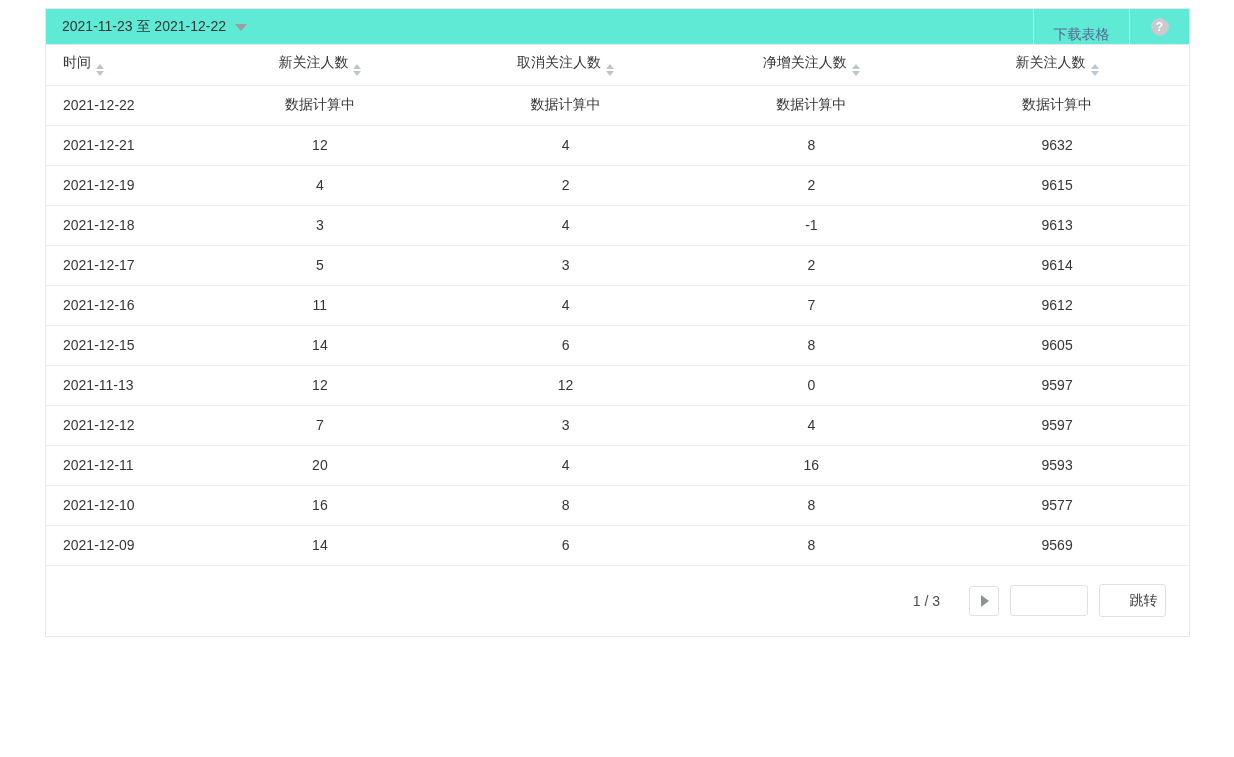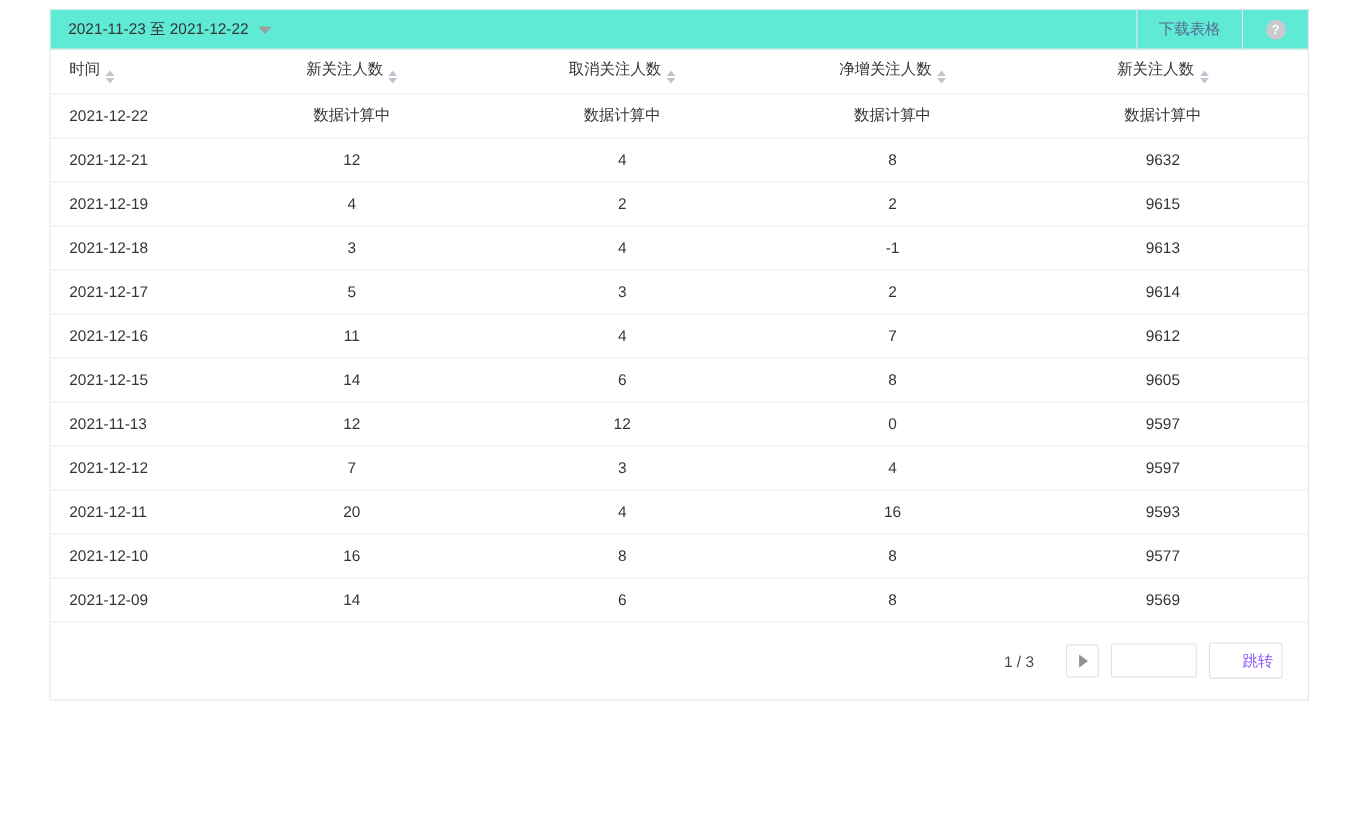--- a/index.html
+++ b/index.html
@@ -19,21 +19,21 @@
     border-bottom:1px solid #e7e7eb;
   }
   .date-select { display:flex; align-items:center; gap:9px; padding:0 16px; cursor:pointer; }
   .caret-down {
     width:0; height:0; border-left:6px solid transparent;
     border-right:6px solid transparent; border-top:7px solid #9b9da1; margin-top:2px;
   }
   .topbar-spacer { flex:1; }
   .download {
     width:97px; border-left:1px solid #e7e7eb; border-right:1px solid #e7e7eb;
-    display:flex; align-items:center; justify-content:center;
+    display:flex; align-items:flex-end; justify-content:center;
     color:#576b95; cursor:pointer;
   }
   .help { width:59px; display:flex; align-items:center; justify-content:center; cursor:pointer; }
   .help-circle {
     width:18px; height:18px; border-radius:50%; background:#c9cacd; color:#fff;
     font-size:12px; font-weight:bold; display:flex; align-items:center; justify-content:center;
   }
   
   table { width:100%; border-collapse:collapse; table-layout:fixed; }
   col.c-time { width:14%; }
@@ -65,21 +65,21 @@
   .next-icon {
     width:0; height:0; border-top:6px solid transparent;
     border-bottom:6px solid transparent; border-left:8px solid #8f9296; margin-left:2px;
   }
   .page-input {
     width:78px; height:31px; border:1px solid #dfe1e5; border-radius:3px;
     padding:0 8px; font:inherit; color:#353535; outline:none; background:#fff;
   }
   .jump-btn {
     width:67px; height:33px; border:1px solid #dfe1e5; background:#fff;
-    border-radius:3px; font:inherit; color:#8b5cf6; cursor:pointer;padding-left:28px;
+    border-radius:3px; font:inherit; color:#404040; cursor:pointer;padding-left:28px;
   }
 </style>
 </head>
 <body>
 
 <div class="panel">
 
   <div class="topbar">
     <div class="date-select">
       <span>2021-11-23 至 2021-12-22</span>

